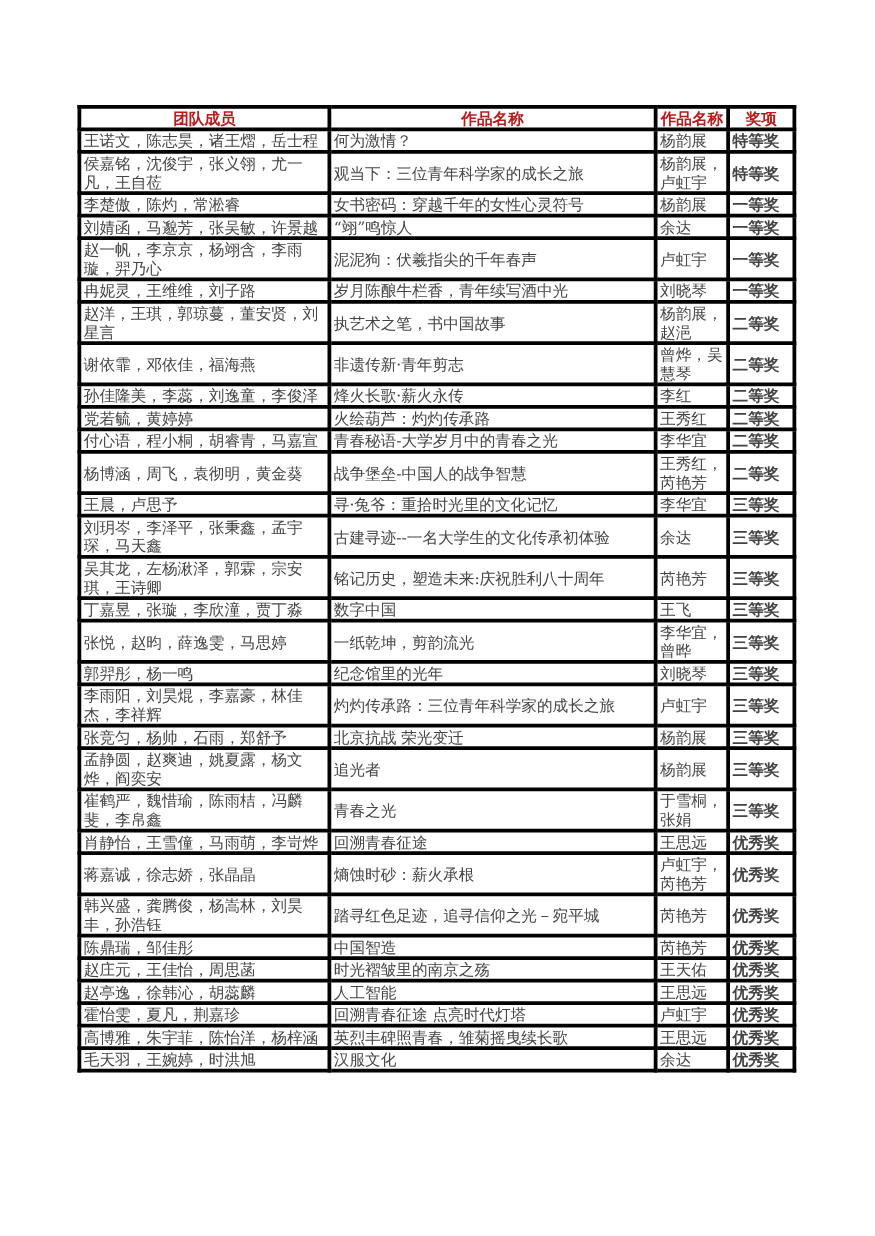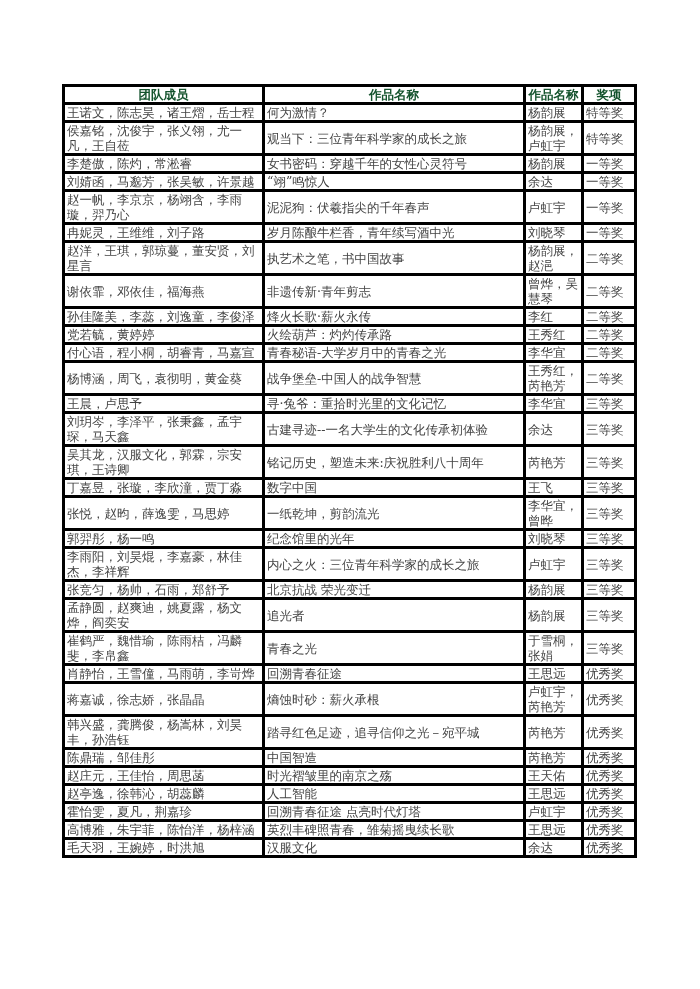--- a/index.html
+++ b/index.html
@@ -1,26 +1,26 @@
 <!DOCTYPE html>
 <html><head>
   <meta charset="utf-8">
   <style>
     html, body { margin: 0; padding: 0; background: #ffffff; }
     body { width: 700px; height: 989px; position: relative; font-family: "DejaVu Serif", "Liberation Serif", serif; color: #333; }
     .page { position: absolute; left: 62px; top: 84px; width: 572px; }
     table.awards { width: 572px; border-collapse: collapse; table-layout: fixed; border: 3px solid #000; }
     table.awards th, table.awards td { border: 3px solid #000; padding: 0 2px; font-size: 12.5px; line-height: 15px; vertical-align: middle; word-break: break-all; }
-    table.awards th { font-weight: bold; text-align: center; color: #14532d; height: 15px; }
+    table.awards th { font-weight: bold; text-align: center; color: #b91c1c; height: 15px; }
     table.awards td { text-align: left; color: #444; }
     col.c1 { width: 200px; }
     col.c2 { width: 261px; }
     col.c3 { width: 58px; }
     col.c4 { width: 53px; }
-    td.award { text-align: center; }
+    td.award { text-align: center; font-weight: bold; }
   </style>
 </head>
 <body>
 
 <div class="page">
   <table class="awards">
     <colgroup>
       <col class="c1">
         <col class="c2">
         <col class="c3">
@@ -113,21 +113,21 @@
           <td>李华宜</td>
           <td class="award">三等奖</td>
         </tr>
         <tr>
           <td>刘玥岑，李泽平，张秉鑫，孟宇琛，马天鑫</td>
           <td>古建寻迹--一名大学生的文化传承初体验</td>
           <td>余达</td>
           <td class="award">三等奖</td>
         </tr>
         <tr>
-          <td>吴其龙，汉服文化，郭霖，宗安琪，王诗卿</td>
+          <td>吴其龙，左杨湫泽，郭霖，宗安琪，王诗卿</td>
           <td>铭记历史，塑造未来:庆祝胜利八十周年</td>
           <td>芮艳芳</td>
           <td class="award">三等奖</td>
         </tr>
         <tr>
           <td>丁嘉昱，张璇，李欣潼，贾丁淼</td>
           <td>数字中国</td>
           <td>王飞</td>
           <td class="award">三等奖</td>
         </tr>
@@ -138,21 +138,21 @@
           <td class="award">三等奖</td>
         </tr>
         <tr>
           <td>郭羿彤，杨一鸣</td>
           <td>纪念馆里的光年</td>
           <td>刘晓琴</td>
           <td class="award">三等奖</td>
         </tr>
         <tr>
           <td>李雨阳，刘昊焜，李嘉豪，林佳杰，李祥辉</td>
-          <td>内心之火：三位青年科学家的成长之旅</td>
+          <td>灼灼传承路：三位青年科学家的成长之旅</td>
           <td>卢虹宇</td>
           <td class="award">三等奖</td>
         </tr>
         <tr>
           <td>张竞匀，杨帅，石雨，郑舒予</td>
           <td>北京抗战 荣光变迁</td>
           <td>杨韵展</td>
           <td class="award">三等奖</td>
         </tr>
         <tr>

